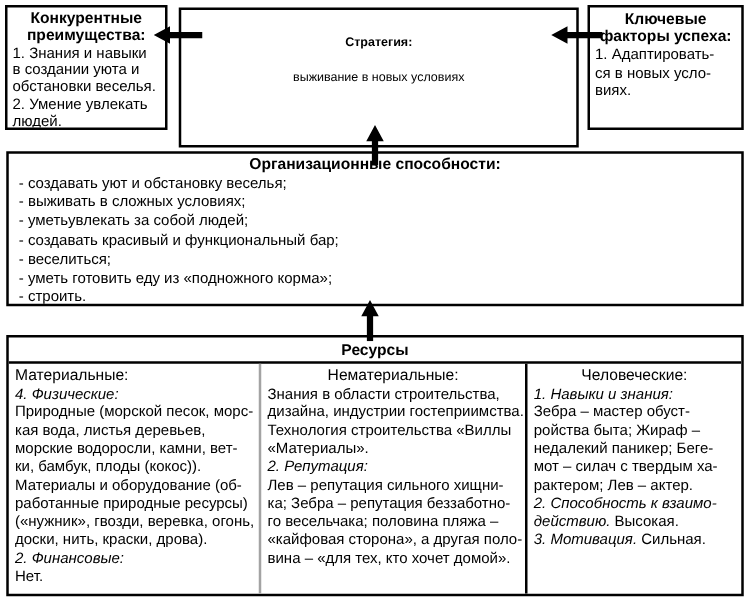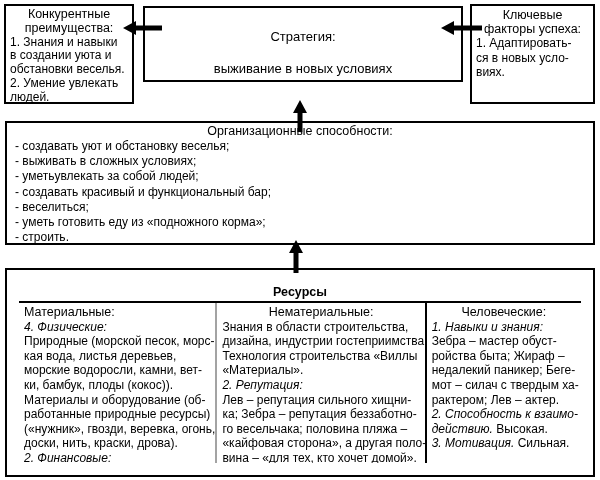--- a/index.html
+++ b/index.html
@@ -8,43 +8,43 @@
     background:#ffffff; color:#000000;
     font-family:"Liberation Sans", sans-serif;
     overflow:hidden;
   }
   .box {
     position:absolute; box-sizing:border-box;
     border:2px solid #000; background:#fff;
     overflow:hidden;
   }
   .pre { white-space:pre; }
-  .bold { font-weight:normal; }
+  .bold { font-weight:bold; }
   .it { font-style:italic; }
   .ctr { text-align:center; }
 
   
   #adv { left:4px; top:4px; width:130px; height:100px; padding:2px 4px; font-size:12px; line-height:13.8px; }
   #adv .title { font-size:12.5px; }
 
   
-  #strategy { left:143px; top:6px; width:320px; height:76px; padding-top:21px; font-size:13px; }
+  #strategy { left:143px; top:6px; width:320px; height:112px; padding-top:21px; font-size:10px; }
   #strategy .sub { margin-top:17px; }
 
   
   #ksf { left:470px; top:4px; width:125px; height:100px; padding:2px 4px; font-size:12px; line-height:14.2px; }
   #ksf .title { font-size:12.5px; }
 
   
   #orgcap { left:5px; top:121px; width:590px; height:124px; padding:1px 8px; font-size:12px; }
   #orgcap .title { font-size:12.5px; line-height:15px; }
   #orgcap .cap-item { line-height:15.2px; }
 
   
-  #res { left:5px; top:268px; width:590px; height:209px; padding:12px; display:flex; flex-direction:column; }
+  #res { left:5px; top:268px; width:590px; height:209px; padding:0; display:flex; flex-direction:column; }
   #res .res-header { border-bottom:2px solid #000; text-align:center; font-weight:bold; font-size:12.5px; padding:3px 0 2px 0; flex:0 0 auto; }
   #res .res-cols { display:flex; flex:1 1 auto; min-height:0; }
   .res-col { box-sizing:border-box; padding:2px 5px; font-size:12px; line-height:14.6px; overflow:hidden; }
   #res-col-1 { width:200px; }
   #res-col-2 { width:215px; border-left:2px solid #a3a3a3; border-right:2px solid #000; }
   #res-col-3 { flex:1 1 auto; }
   .res-col .col-title { font-weight:normal; font-size:12.5px; }
   .arrow { position:absolute; z-index:5; }
 </style>
 </head>

